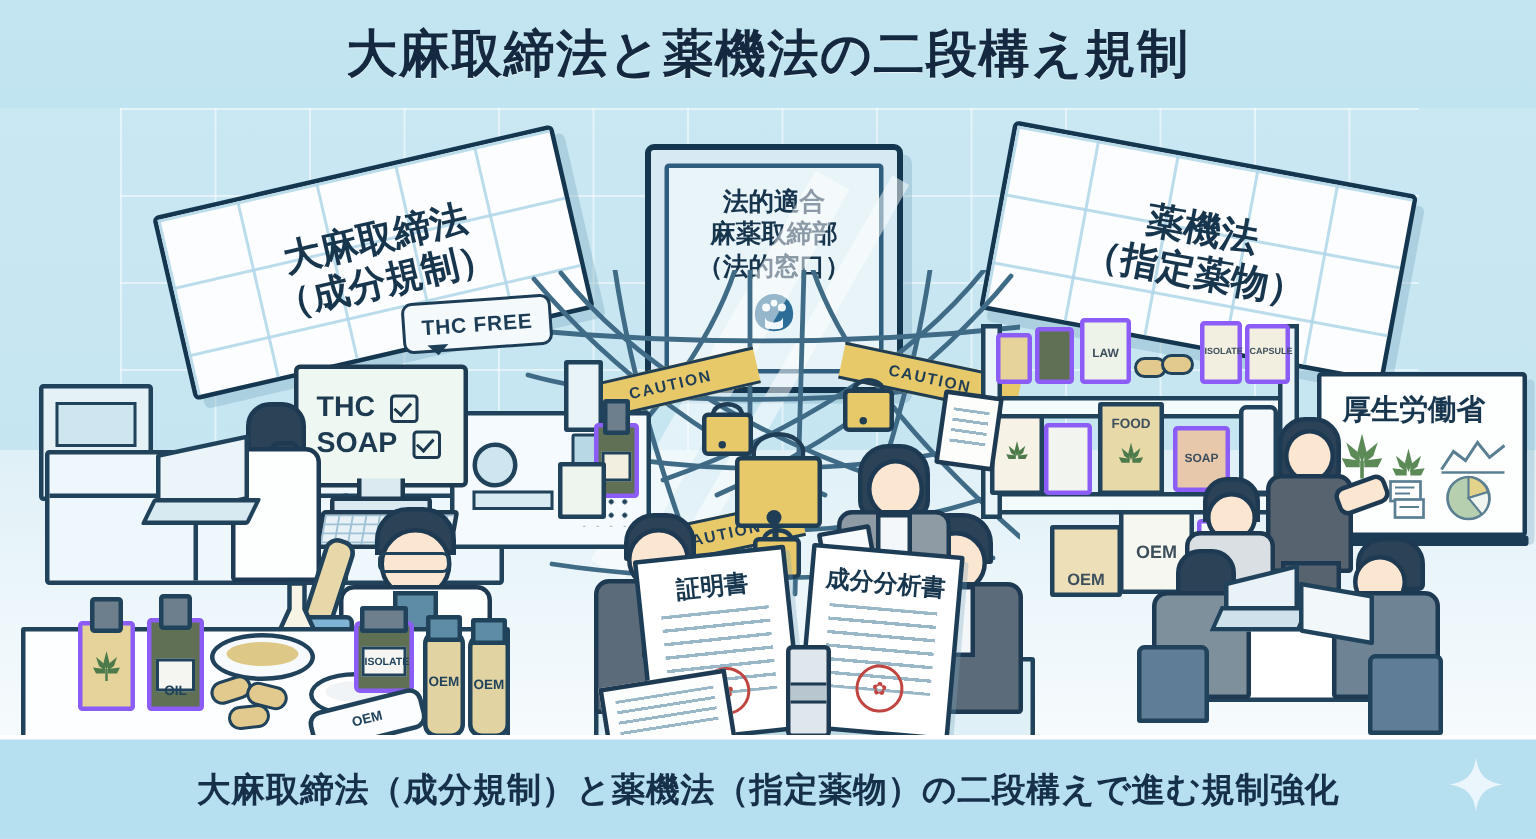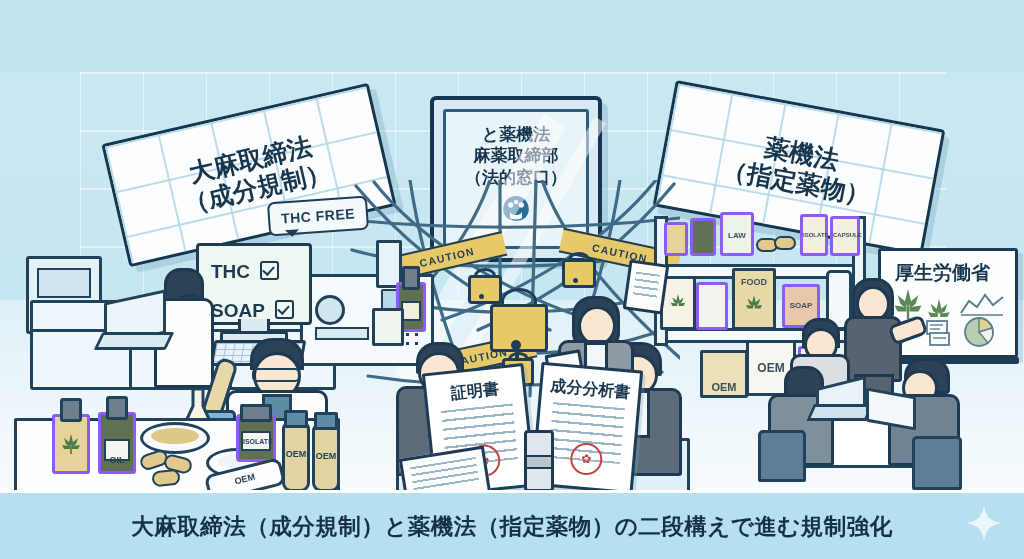--- a/index.html
+++ b/index.html
@@ -61,21 +61,21 @@
 
   
   #thc-tag{position:absolute;left:268px;top:199px;width:96px;height:30px;background:#f4fafc;border:2.6px solid #1d3c55;border-radius:7px;
     display:flex;align-items:center;justify-content:center;transform:rotate(-4deg);}
   #thc-tag span{font-size:14px;font-weight:bold;color:#1d3c55;letter-spacing:.5px;}
   #thc-tag:after{content:"";position:absolute;left:14px;bottom:-11px;width:0;height:0;border:7px solid transparent;border-top-color:#1d3c55;}
 
   
   #monitor{position:absolute;left:196px;top:243px;width:110px;height:76px;background:#eef7f1;border:3.5px solid #1e3b52;border-radius:4px;}
   #monitor .m-rows{position:absolute;inset:7px;display:flex;flex-direction:column;justify-content:center;gap:2px;padding-left:5px;}
-  #monitor .m-row{display:flex;gap:10px;margin-top:15px;}
+  #monitor .m-row{display:flex;align-items:center;gap:10px;}
   #monitor .m-txt{font-size:19px;font-weight:bold;color:#1d3a50;letter-spacing:0px;}
   .chk{width:15px;height:15px;border:2.2px solid #1d3a50;border-radius:3px;position:relative;}
   .chk:after{content:"";position:absolute;left:3px;top:1px;width:5px;height:9px;border:solid #1d3a50;border-width:0 2.2px 2.2px 0;transform:rotate(42deg);}
   #monitor-stand{position:absolute;left:238px;top:319px;width:26px;height:13px;background:#dbe9f0;border:3px solid #1e3b52;border-top:none;}
   #monitor-base{position:absolute;left:220px;top:331px;width:62px;height:7px;background:#dbe9f0;border:3px solid #1e3b52;border-radius:3px;}
   #keyboard{position:absolute;left:212px;top:340px;width:86px;height:20px;background:#e7f1f6;border:3px solid #1e3b52;border-radius:3px;
     background-image:linear-gradient(to right,#9fc2d4 1px,transparent 1px),linear-gradient(to bottom,#9fc2d4 1px,transparent 1px);
     background-size:9px 6px;transform:skewX(-10deg);}
 
   
@@ -178,40 +178,43 @@
 </head>
 <body>
 
 <div id="stage">
 
   <div class="bg-sky"></div>
   <div class="room-wall"></div>
   <div class="bg-grid"></div>
   <div class="room-floor"></div>
 
+  <div class="title-band">
+    <div class="title-text">大麻取締法と薬機法の二段構え規制</div>
+  </div>
 
   <div class="sign" id="sign-left">
     <div class="grid-lines"></div>
     <div class="sign-label">
       <div>大麻取締法</div>
       <div>（成分規制）</div>
     </div>
   </div>
 
   <div class="sign" id="sign-right">
     <div class="grid-lines"></div>
     <div class="sign-label">
       <div>薬機法</div>
       <div>（指定薬物）</div>
     </div>
   </div>
 
   <div class="sign" id="sign-center">
     <div class="inner">
-      <div class="ctxt">と薬機法</div>
+      <div class="ctxt">法的適合</div>
       <div class="ctxt">麻薬取締部</div>
       <div class="ctxt">（法的窓口）</div>
       <svg class="emblem" viewBox="0 0 40 40">
         <path d="M20 4 C10 4 3 12 3 22 C3 31 10 37 20 37 C30 37 37 31 37 22 C37 12 30 4 20 4 Z" fill="#2b6d96"></path>
         <circle cx="13" cy="16" r="3.6" fill="#eef7fb"></circle>
         <circle cx="27" cy="16" r="3.6" fill="#eef7fb"></circle>
         <circle cx="20" cy="12" r="3" fill="#eef7fb"></circle>
         <path d="M12 24 C12 31 28 31 28 24 L28 33 C28 36 12 36 12 33 Z" fill="#eef7fb"></path>
       </svg>
     </div>

